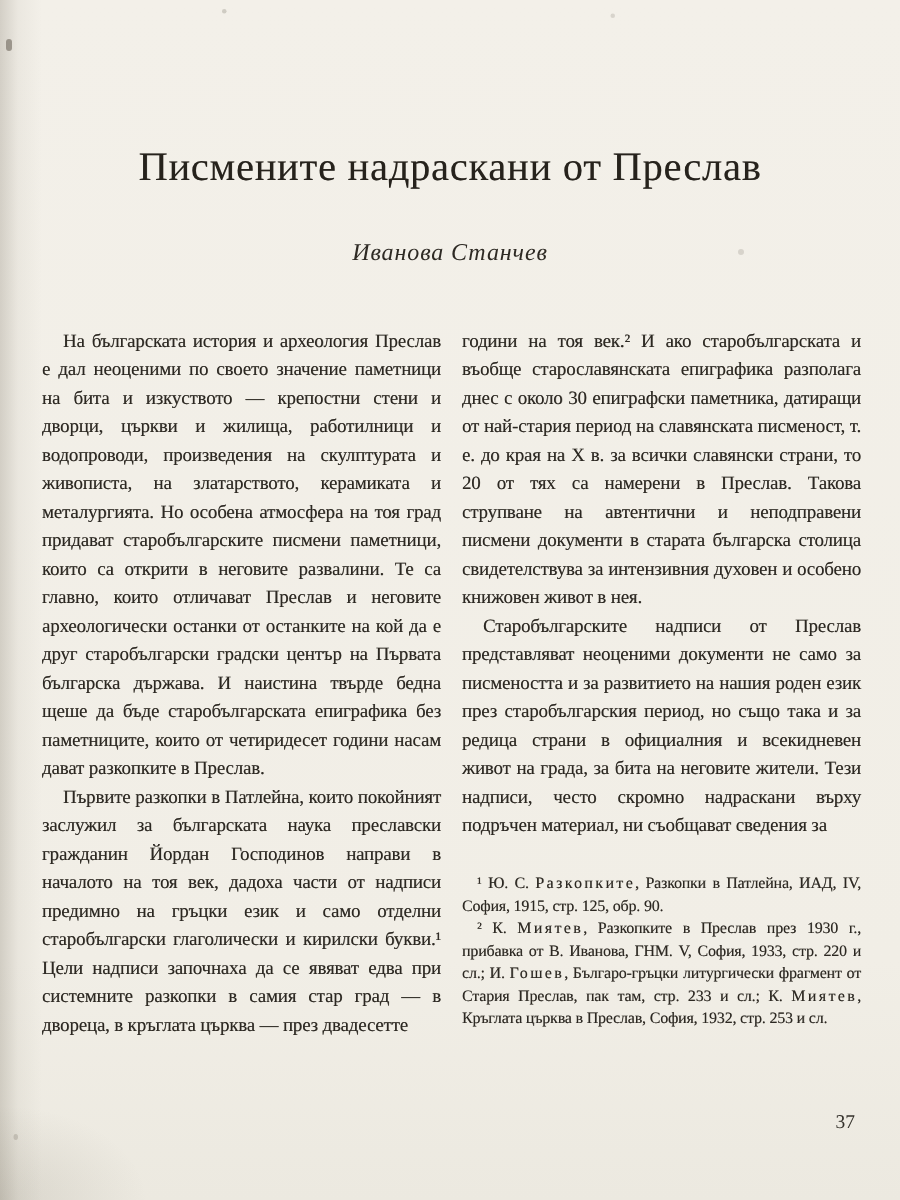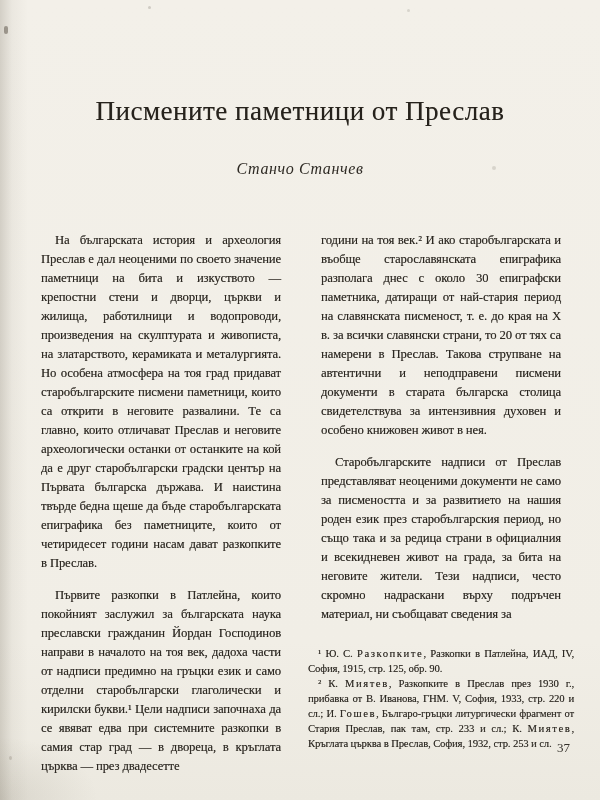--- a/index.html
+++ b/index.html
@@ -47,21 +47,21 @@
     display: flex; gap: 14px;
   }
   .col {
     width: 266px;
     font-size: 12.6px; line-height: 19px;
     text-align: justify;
     letter-spacing: -0.1px;
     hyphens: auto;
     text-shadow: 0.2px 0.2px 0.35px rgba(44,40,34,0.5);
   }
-  .para { margin: 13px; }
+  .para { margin: 0; }
   .para.indent { text-indent: 14px; }
   .footnotes {
     margin-top: 22px;
     font-size: 10.6px; line-height: 15px;
   }
   .footnote { margin: 0; text-indent: 10px; }
   .spaced { letter-spacing: 1.6px; }
   .pageno {
     position: absolute; top: 740px; right: 30px;
     font-size: 13px; color: #33302a; margin-left: 35px;
@@ -71,22 +71,22 @@
 <body>
 
 <div class="page">
   <div class="edge-shade"></div>
   <div class="speck s1"></div>
   <div class="speck s2"></div>
   <div class="speck s3"></div>
   <div class="speck s4"></div>
   <div class="speck s5"></div>
 
-  <h1 class="title">Писмените паметници от Преслав</h1>
-  <div class="author">Станчо Станчев</div>
+  <h1 class="title">Писмените надраскани от Преслав</h1>
+  <div class="author">Иванова Станчев</div>
 
   <div class="columns">
     <div class="col" id="col-left">
         <p class="para indent">На българската история и археология Преслав е дал неоценими по своето значение паметници на бита и изкуството — крепостни стени и дворци, църкви и жилища, работилници и водопроводи, произведения на скулптурата и живописта, на златарството, керамиката и металургията. Но особена атмосфера на тоя град придават старобългарските писмени паметници, които са открити в неговите развалини. Те са главно, които отличават Преслав и неговите археологически останки от останките на кой да е друг старобългарски градски център на Първата българска държава. И наистина твърде бедна щеше да бъде старобългарската епиграфика без паметниците, които от четиридесет години насам дават разкопките в Преслав.</p>
         <p class="para indent">Първите разкопки в Патлейна, които покойният заслужил за българската наука преславски гражданин Йордан Господинов направи в началото на тоя век, дадоха части от надписи предимно на гръцки език и само отделни старобългарски глаголически и кирилски букви.¹ Цели надписи започнаха да се явяват едва при системните разкопки в самия стар град — в двореца, в кръглата църква — през двадесетте</p>
       </div>
     <div class="col" id="col-right">
       <div id="right-text">
           <p class="para">години на тоя век.² И ако старобългарската и въобще старославянската епиграфика разполага днес с около 30 епиграфски паметника, датиращи от най-стария период на славянската писменост, т. е. до края на X в. за всички славянски страни, то 20 от тях са намерени в Преслав. Такова струпване на автентични и неподправени писмени документи в старата българска столица свидетелствува за интензивния духовен и особено книжовен живот в нея.</p>
           <p class="para indent">Старобългарските надписи от Преслав представляват неоценими документи не само за писмеността и за развитието на нашия роден език през старобългарския период, но също така и за редица страни в официалния и всекидневен живот на града, за бита на неговите жители. Тези надписи, често скромно надраскани върху подръчен материал, ни съобщават сведения за</p>

